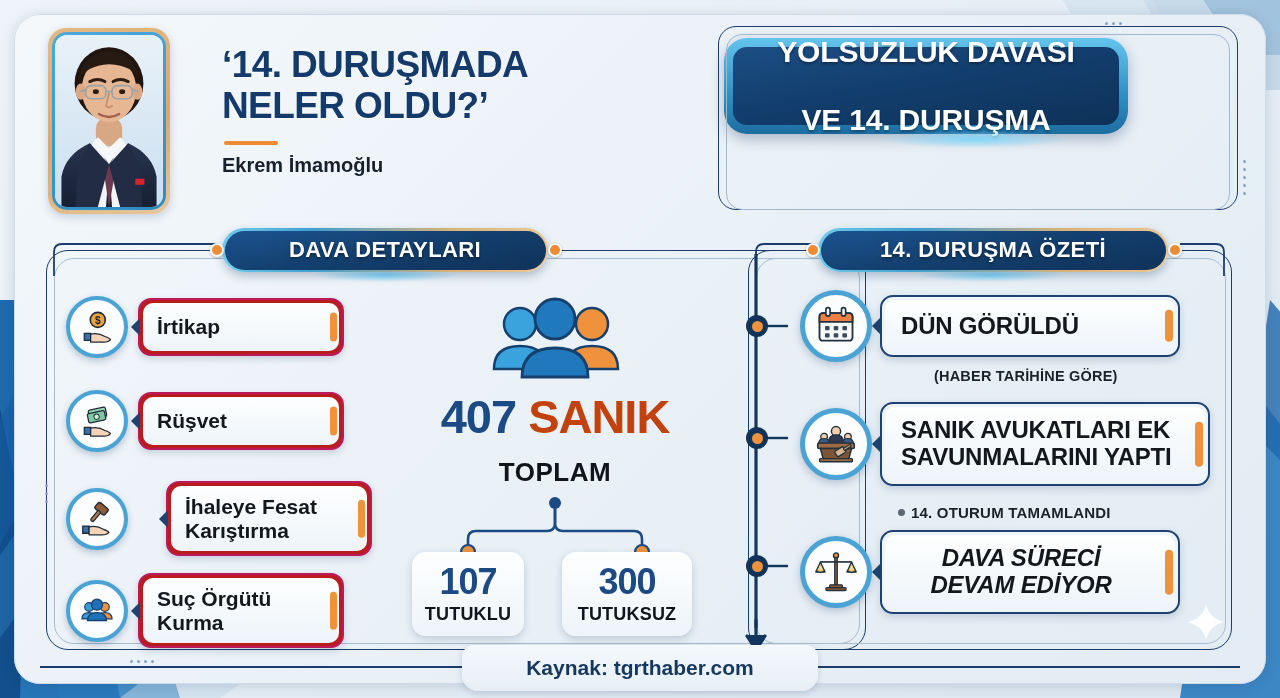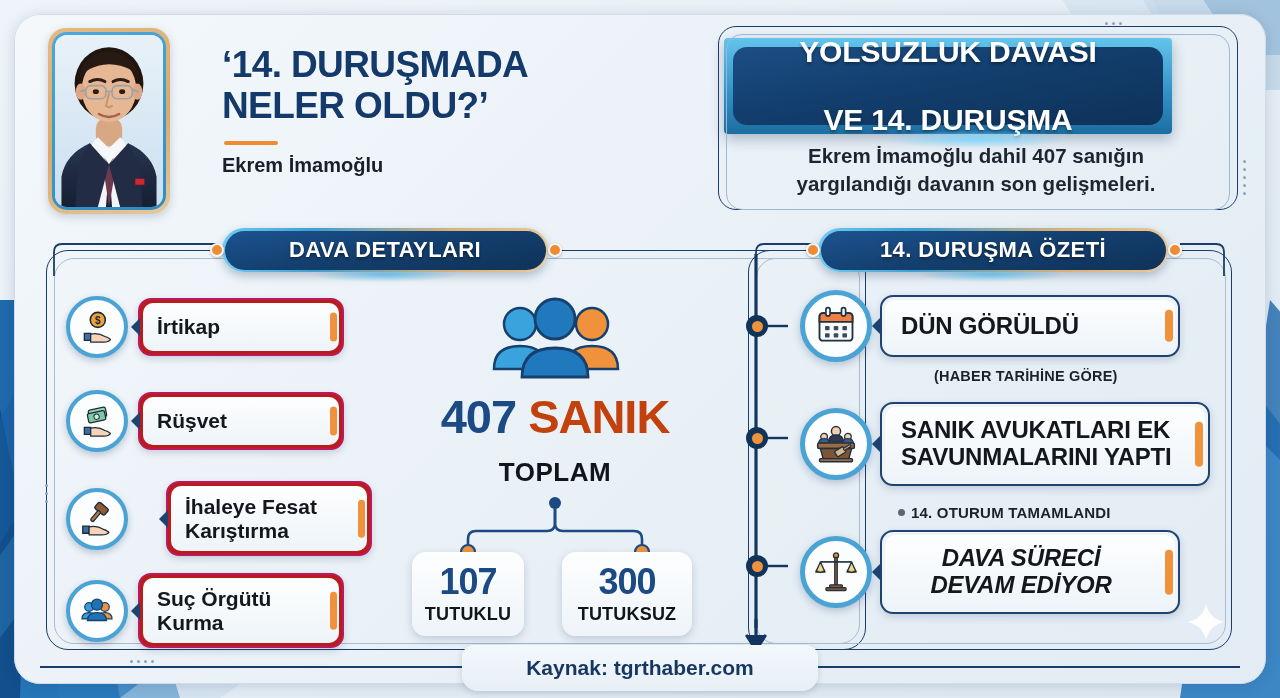--- a/index.html
+++ b/index.html
@@ -91,22 +91,22 @@
   }
   .right-box-outline2 {
     position:absolute; left:726px; top:34px;
     width: 504px; height: 176px;
     border:1.4px solid #9fb7cf;
     border-radius: 16px;
     z-index: 2;
   }
   .title-plate {
     position: absolute; left: 724px; top: 38px;
-    width: 448px; height: 96px;
-    border-radius: 4px;
+    width: 404px; height: 96px;
+    border-radius: 23px;
     padding: 9px;
     background: linear-gradient(180deg,#63c4ec,#2f8fc4 60%,#1d6da0);
     box-shadow: 0 5px 14px rgba(16,48,88,.3);
   }
   .title-plate-in {
     width:100%; height:100%;
     border-radius: 14px;
     background: linear-gradient(170deg,#1c4e85 0%,#123e6d 45%,#0e3259 100%);
     display:flex; align-items:center; justify-content:center;
   }
@@ -469,24 +469,20 @@
   <div class="title-plate">
     <div class="title-plate-in">
       <span>
         <span>YOLSUZLUK DAVASI</span><br>
         <span>VE 14. DURUŞMA</span>
       </span>
     </div>
   </div>
   <div class="plate-glow"></div>
 
-  <div class="right-desc">
-    <div>Ekrem İmamoğlu dahil 407 sanığın</div>
-    <div>yargılandığı davanın son gelişmeleri.</div>
-  </div>
 
   <div class="left-panel"></div>
   <div class="left-panel2"></div>
 
   <div class="dots-v" style="left:45px; top:484px;">
     <i></i>
       <i></i>
       <i></i>
   </div>
   <div class="dots-h" style="left:130px; top:660px;">

